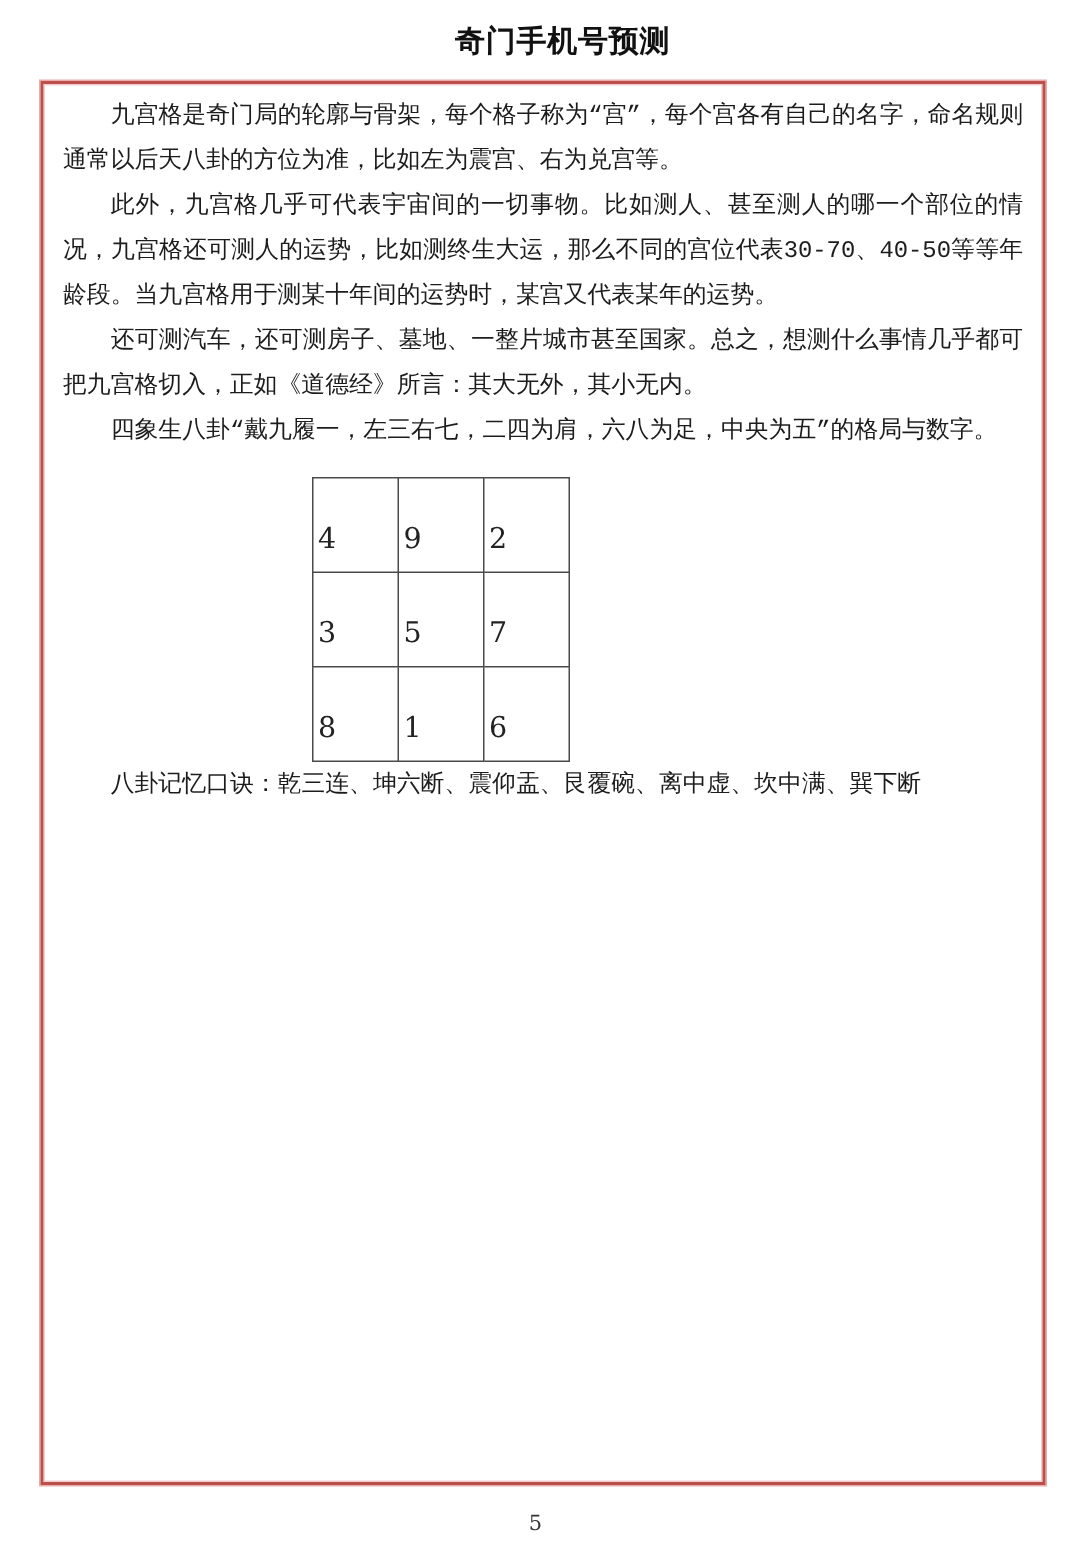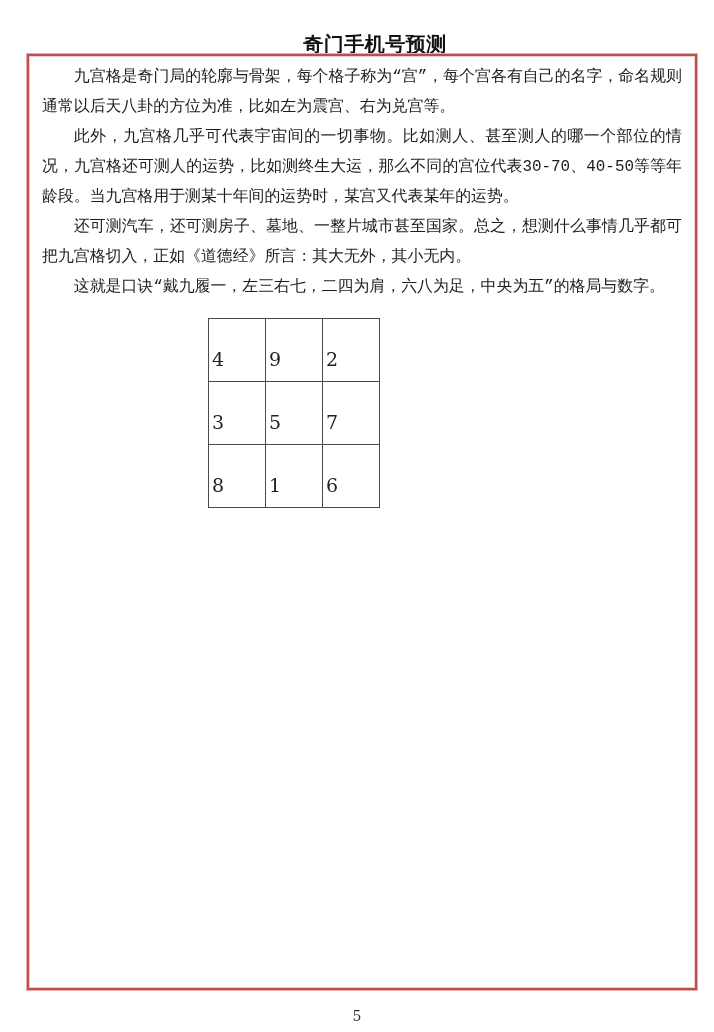--- a/index.html
+++ b/index.html
@@ -6,21 +6,21 @@
   html, body { background: #ffffff; }
   body {
     width: 714px; height: 1032px;
     position: relative;
     font-family: "Liberation Sans", "DejaVu Sans", sans-serif;
     color: #1c1c1c;
     overflow: hidden;
   }
   .doc-title {
     position: absolute;
-    top: 31px; left: 0; right: 0;
+    top: 14px; left: 0; right: 0;
     text-align: center;
     font-size: 20px;
     font-weight: bold;
     letter-spacing: 0.5px;
     color: #111;
     margin-left: 36px;
   }
   .red-box {
     position: absolute;
     left: 27px; top: 54px;
@@ -72,21 +72,21 @@
 </style>
 </head>
 <body>
 
 <h1 class="doc-title">奇门手机号预测</h1>
 
 <div class="red-box">
   <p>九宫格是奇门局的轮廓与骨架，每个格子称为“宫”，每个宫各有自己的名字，命名规则通常以后天八卦的方位为准，比如左为震宫、右为兑宫等。</p>
   <p>此外，九宫格几乎可代表宇宙间的一切事物。比如测人、甚至测人的哪一个部位的情况，九宫格还可测人的运势，比如测终生大运，那么不同的宫位代表30-70、40-50等等年龄段。当九宫格用于测某十年间的运势时，某宫又代表某年的运势。</p>
   <p>还可测汽车，还可测房子、墓地、一整片城市甚至国家。总之，想测什么事情几乎都可把九宫格切入，正如《道德经》所言：其大无外，其小无内。</p>
-  <p>这就是口诀“戴九履一，左三右七，二四为肩，六八为足，中央为五”的格局与数字。</p>
+  <p>四象生八卦“戴九履一，左三右七，二四为肩，六八为足，中央为五”的格局与数字。</p>
 
   <table class="luoshu">
     <tbody>
       <tr>
         <td>4</td>
         <td>9</td>
         <td>2</td>
       </tr>
       <tr>
         <td>3</td>
@@ -94,15 +94,16 @@
         <td>7</td>
       </tr>
       <tr>
         <td>8</td>
         <td>1</td>
         <td>6</td>
       </tr>
     </tbody>
   </table>
 
+  <p>八卦记忆口诀：乾三连、坤六断、震仰盂、艮覆碗、离中虚、坎中满、巽下断</p>
 </div>
 
 <div class="page-number">5</div>
 
 </body></html>

